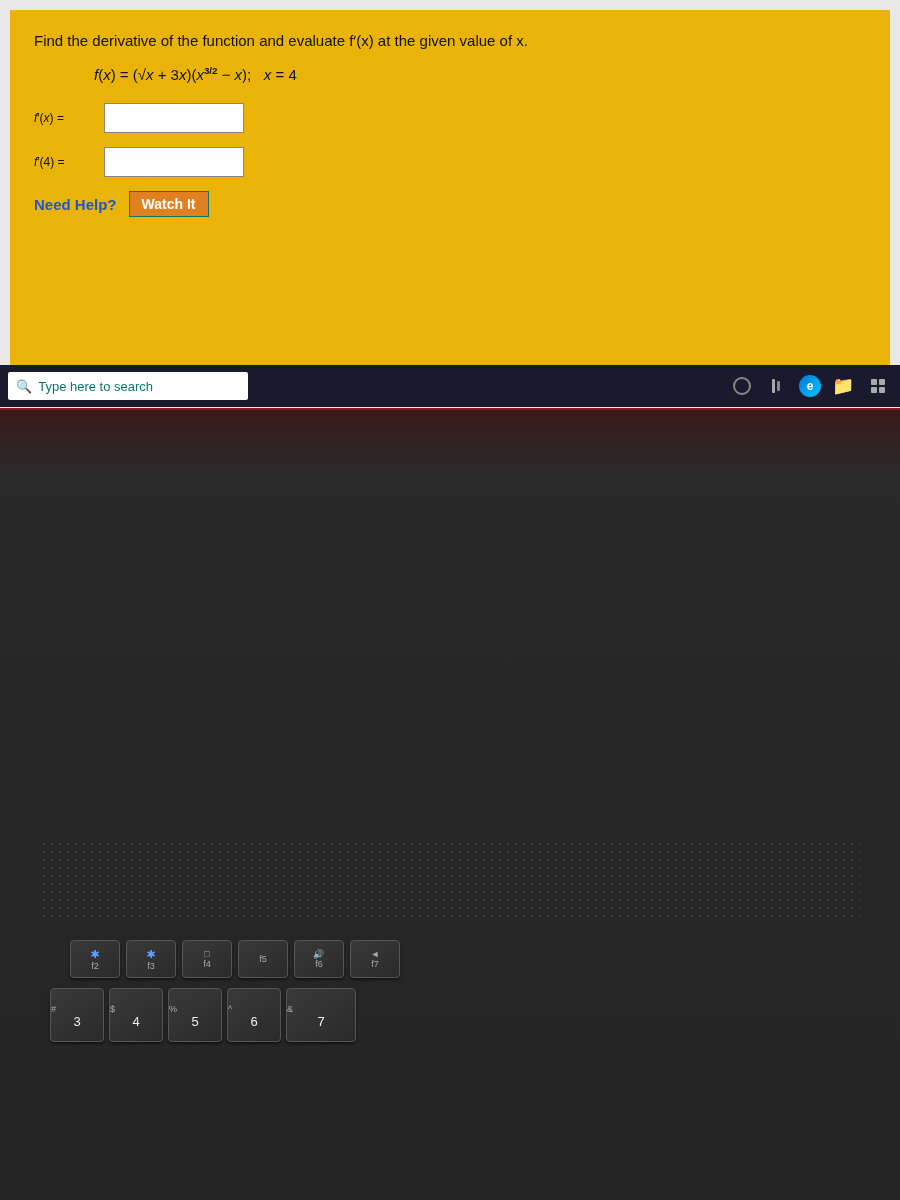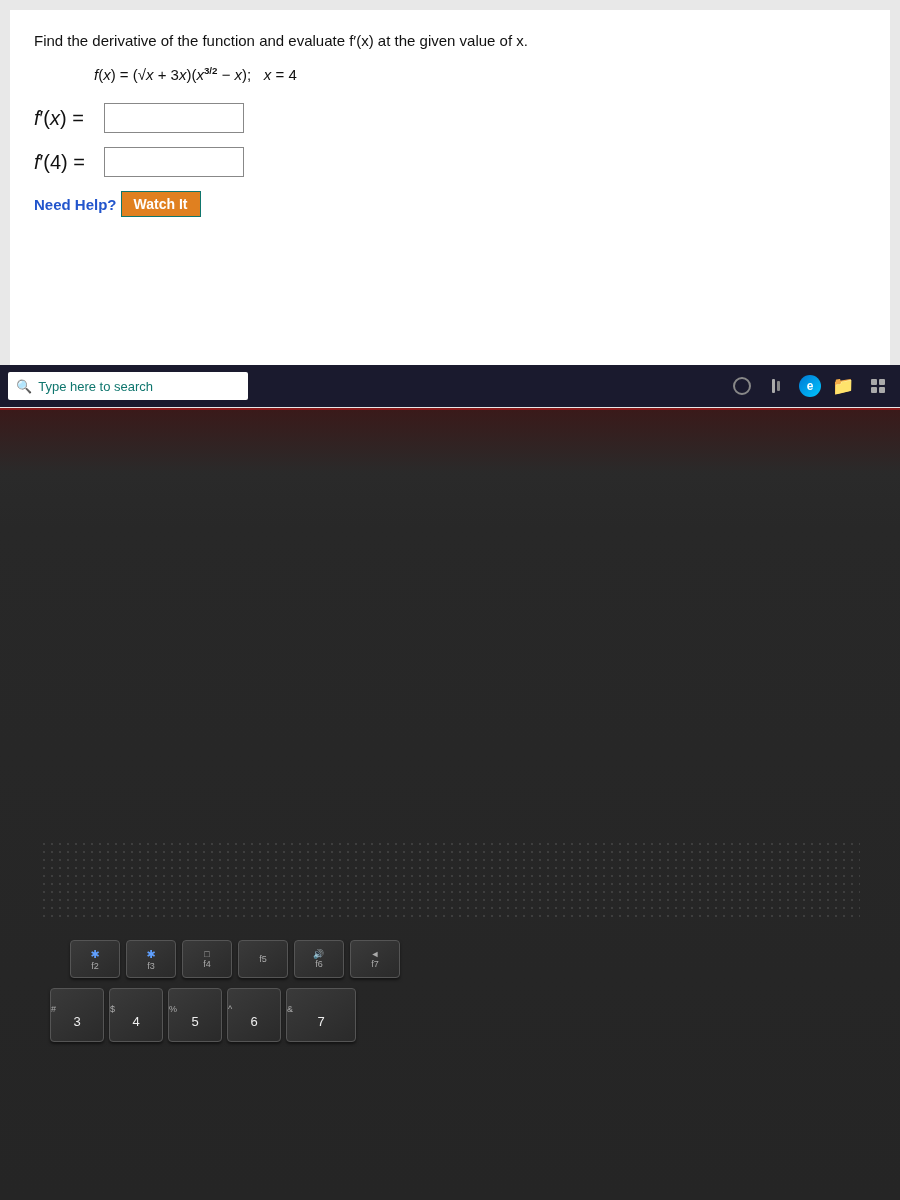--- a/index.html
+++ b/index.html
@@ -23,21 +23,21 @@
       background: #e8e8e8;
     }
 
     
     .content-area {
       position: absolute;
       top: 10px;
       left: 10px;
       right: 10px;
       height: 355px;
-      background: #ffffff;
+      background: #eab308;
       padding: 20px 24px;
     }
 
     .problem-title {
       font-size: 15px;
       font-weight: normal;
       color: #111;
       margin-bottom: 14px;
       line-height: 1.4;
     }
@@ -49,39 +49,39 @@
       margin-left: 60px;
     }
 
     .input-row {
       display: flex;
       align-items: center;
       margin-bottom: 14px;
     }
 
     .input-label {
-      font-size: 20px;
+      font-size: 12px;
       color: #111;
       min-width: 70px;
     }
 
     .answer-input {
       border: 1px solid #888;
       width: 140px;
       height: 30px;
       background: #fff;
       font-size: 14px;
       padding: 2px 6px;
     }
 
     .help-row {
       display: flex;
       align-items: center;
       margin-top: 10px;
-      gap: 4px;
+      gap: 12px;
     }
 
     .need-help-text {
       font-size: 15px;
       font-weight: bold;
       color: #2255cc;
     }
 
     .watch-it-btn {
       background: #e08020;

